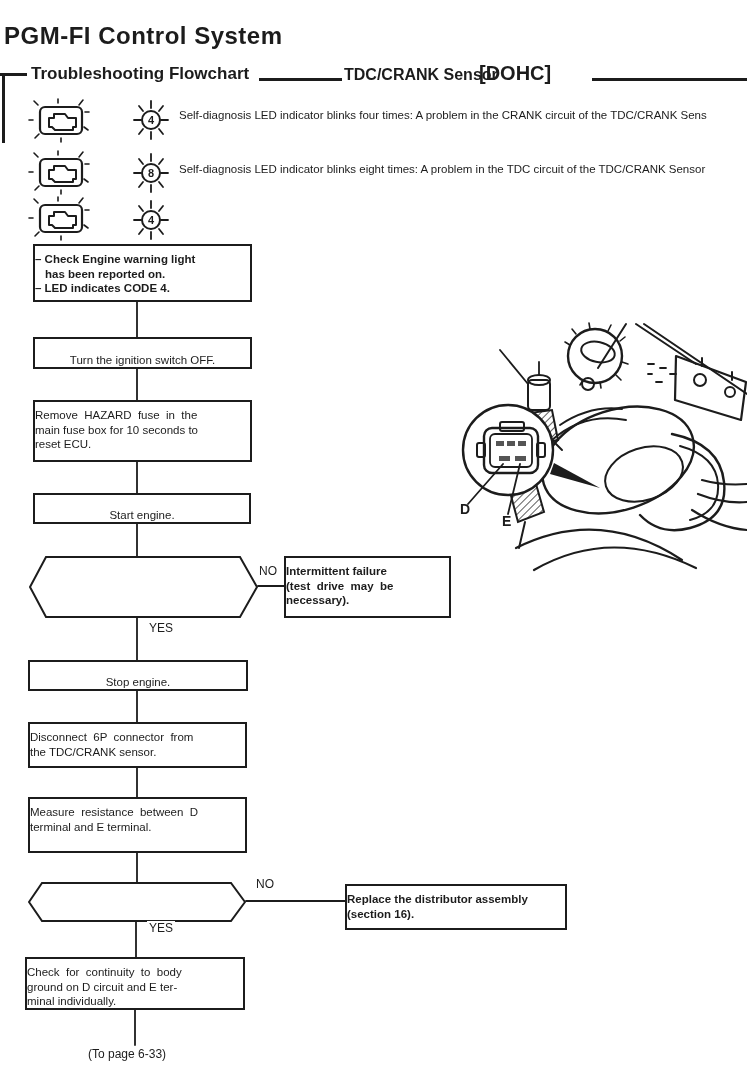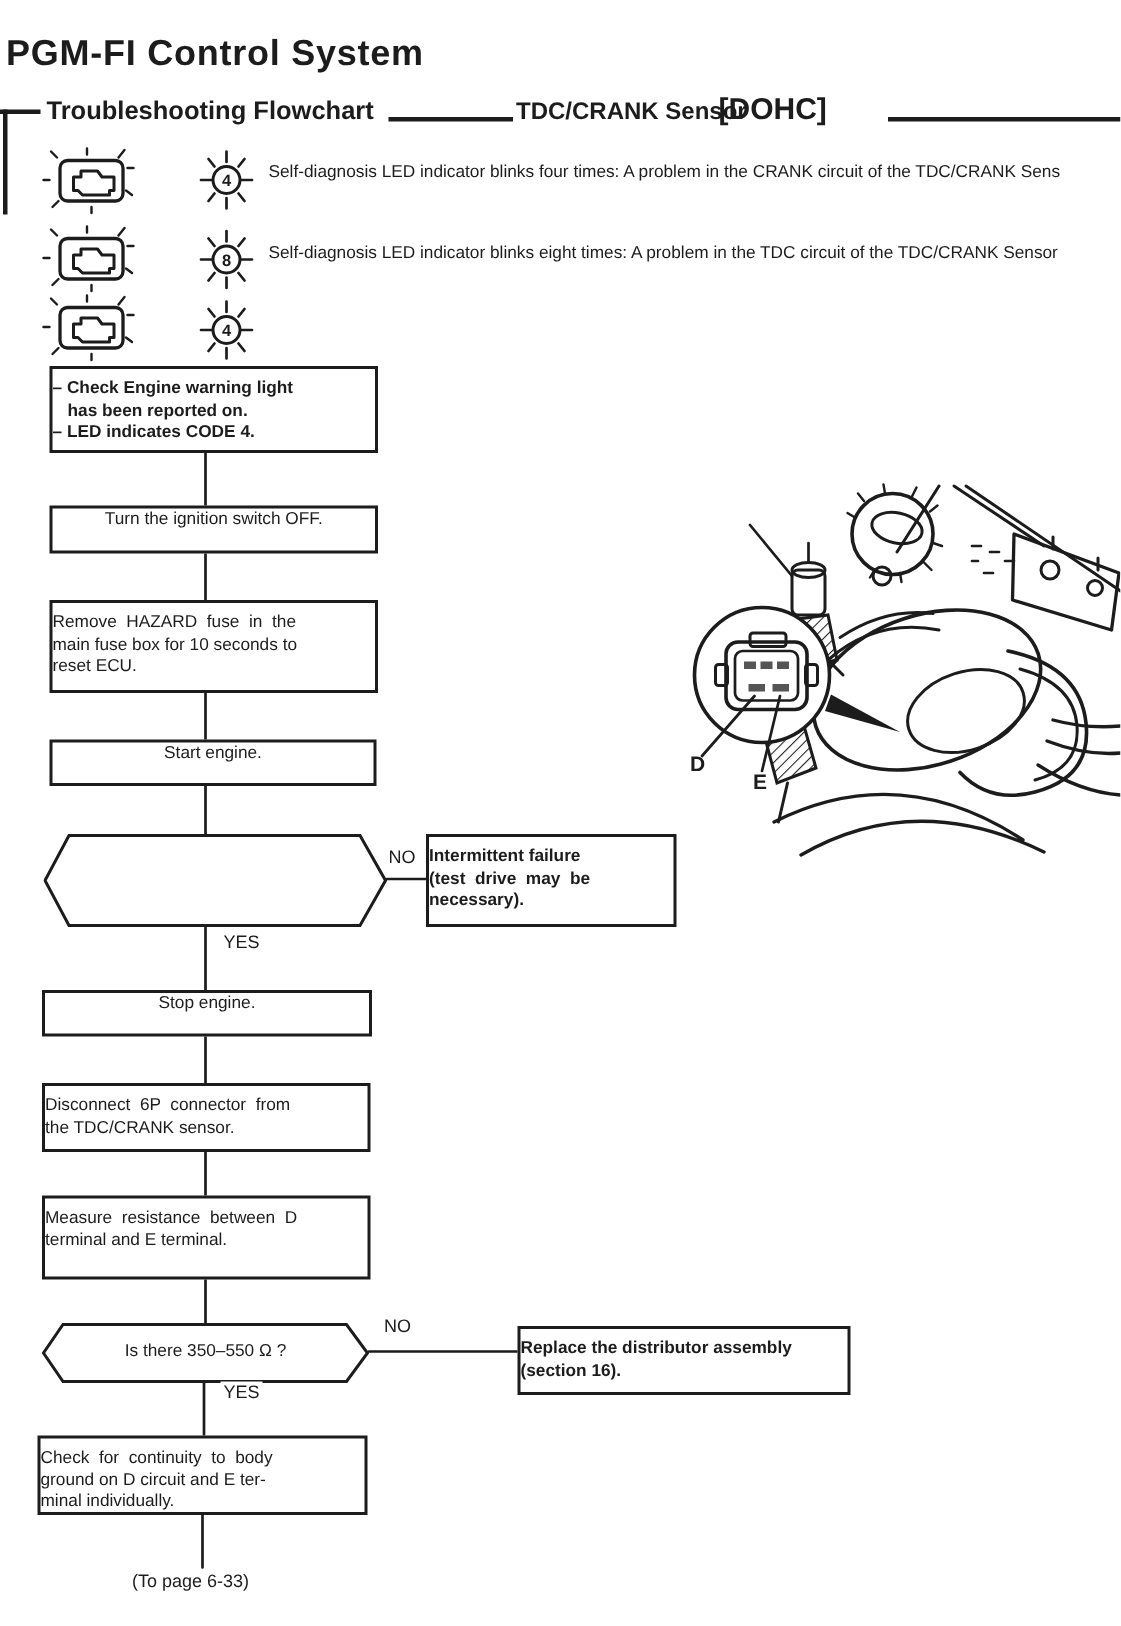--- a/index.html
+++ b/index.html
@@ -13,21 +13,21 @@
   .rule{position:absolute;background:#1c1c1c}
   .page-title{position:absolute;left:4px;top:22px;font-size:24px;font-weight:bold;letter-spacing:.5px}
   .hdr-label{position:absolute;font-weight:bold;white-space:nowrap}
   .legend-text{position:absolute;font-size:11.5px;white-space:nowrap}
   .box{
     position:absolute;border:2px solid #1c1c1c;background:#fff;
     font-size:11.5px;line-height:14.5px;box-sizing:border-box;
   }
   .box .ln{display:block;white-space:pre}
   .pad{padding:6px 0}
-  .ctr{display:flex;align-items:flex-start;justify-content:center;text-align:center}
+  .ctr{display:flex;align-items:flex-end;justify-content:center;text-align:center}
   .bold{font-weight:bold}
   .hex{position:absolute}
   .hex svg{position:absolute;left:0;top:0}
   .hex .hex-text{position:relative;z-index:1;font-size:11.5px;line-height:15px}
   .branch-label{position:absolute;font-size:12px;font-weight:normal;background:#fff;padding:0 2px}
   .footer-note{position:absolute;font-size:12px;font-weight:normal;white-space:nowrap}
   .b1 .ln:nth-child(2){padding-left:10px}
   svg .ink{stroke:#1c1c1c;fill:none;stroke-linecap:round;stroke-linejoin:round}
 </style>
 </head>
@@ -128,23 +128,20 @@
 
 <div class="box pad" style="left:28px;top:797px;width:219px;height:56px">
   <span class="ln">Measure  resistance  between  D</span>
   <span class="ln">terminal and E terminal.</span>
 </div>
 
 <div class="hex" style="left:28px;top:882px;width:218px;height:40px">
   <svg width="218" height="40" viewBox="0 0 218 40">
     <polygon points="14,1 203,1 217,20 203,39 14,39 1,20" fill="#fff" stroke="#1c1c1c" stroke-width="2"></polygon>
   </svg>
-  <div class="hex-text" style="text-align:center;padding-top:12px">
-    <span>Is there 350–550 Ω ?</span>
-  </div>
 </div>
 <div class="branch-label" style="left:254px;top:877px">NO</div>
 
 <div class="box pad bold" style="left:345px;top:884px;width:222px;height:46px">
   <span class="ln">Replace the distributor assembly</span>
   <span class="ln">(section 16).</span>
 </div>
 <div class="branch-label" style="left:147px;top:921px">YES</div>
 
 <div class="box pad" style="left:25px;top:957px;width:220px;height:53px">

